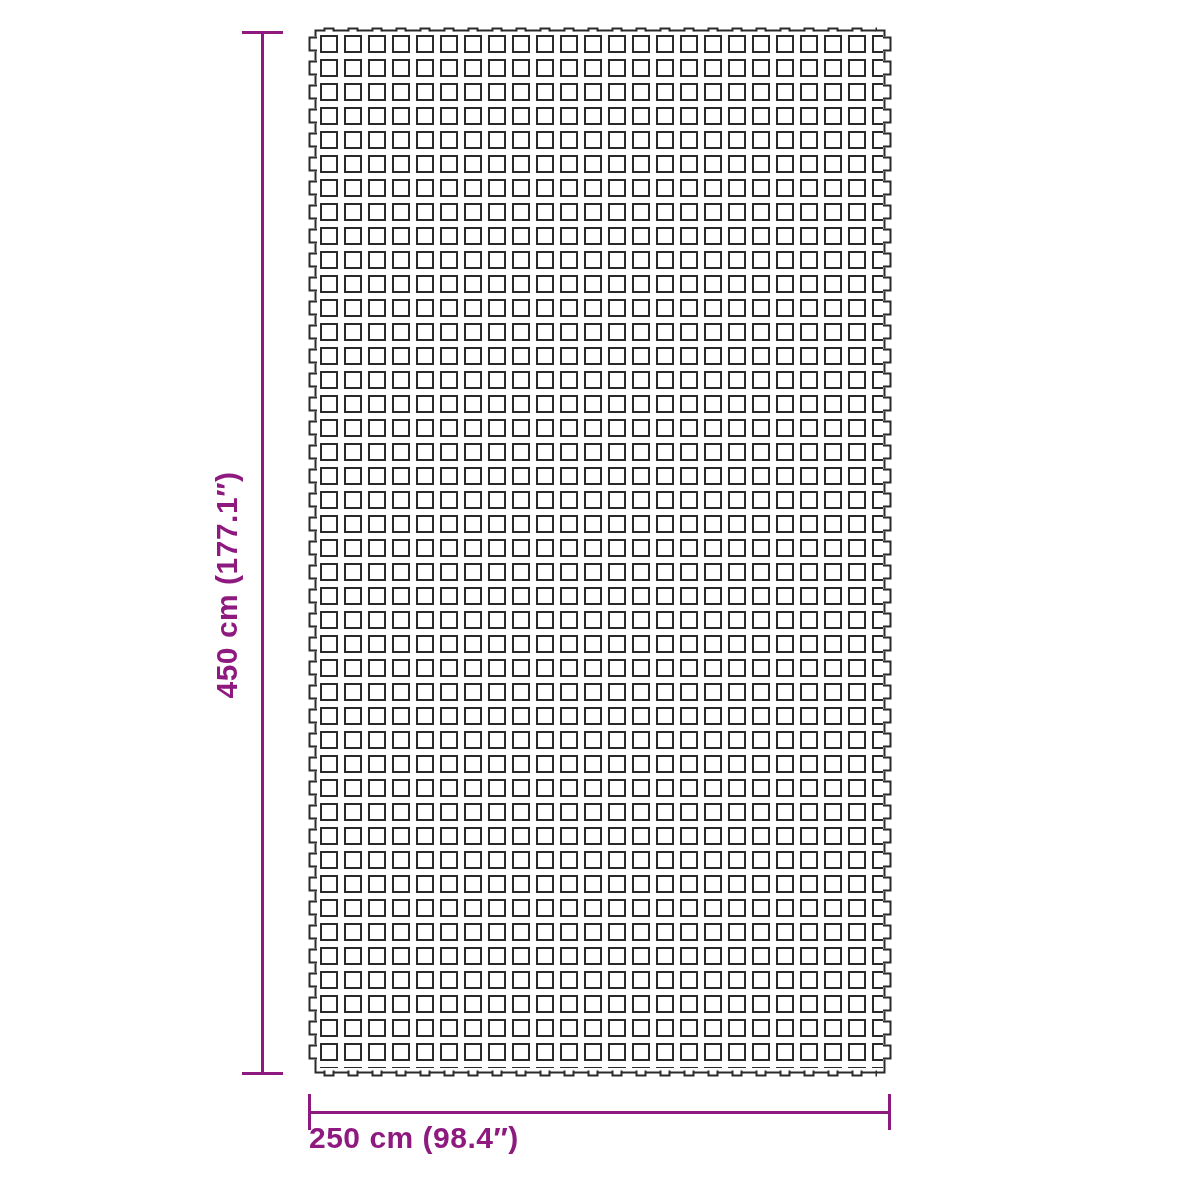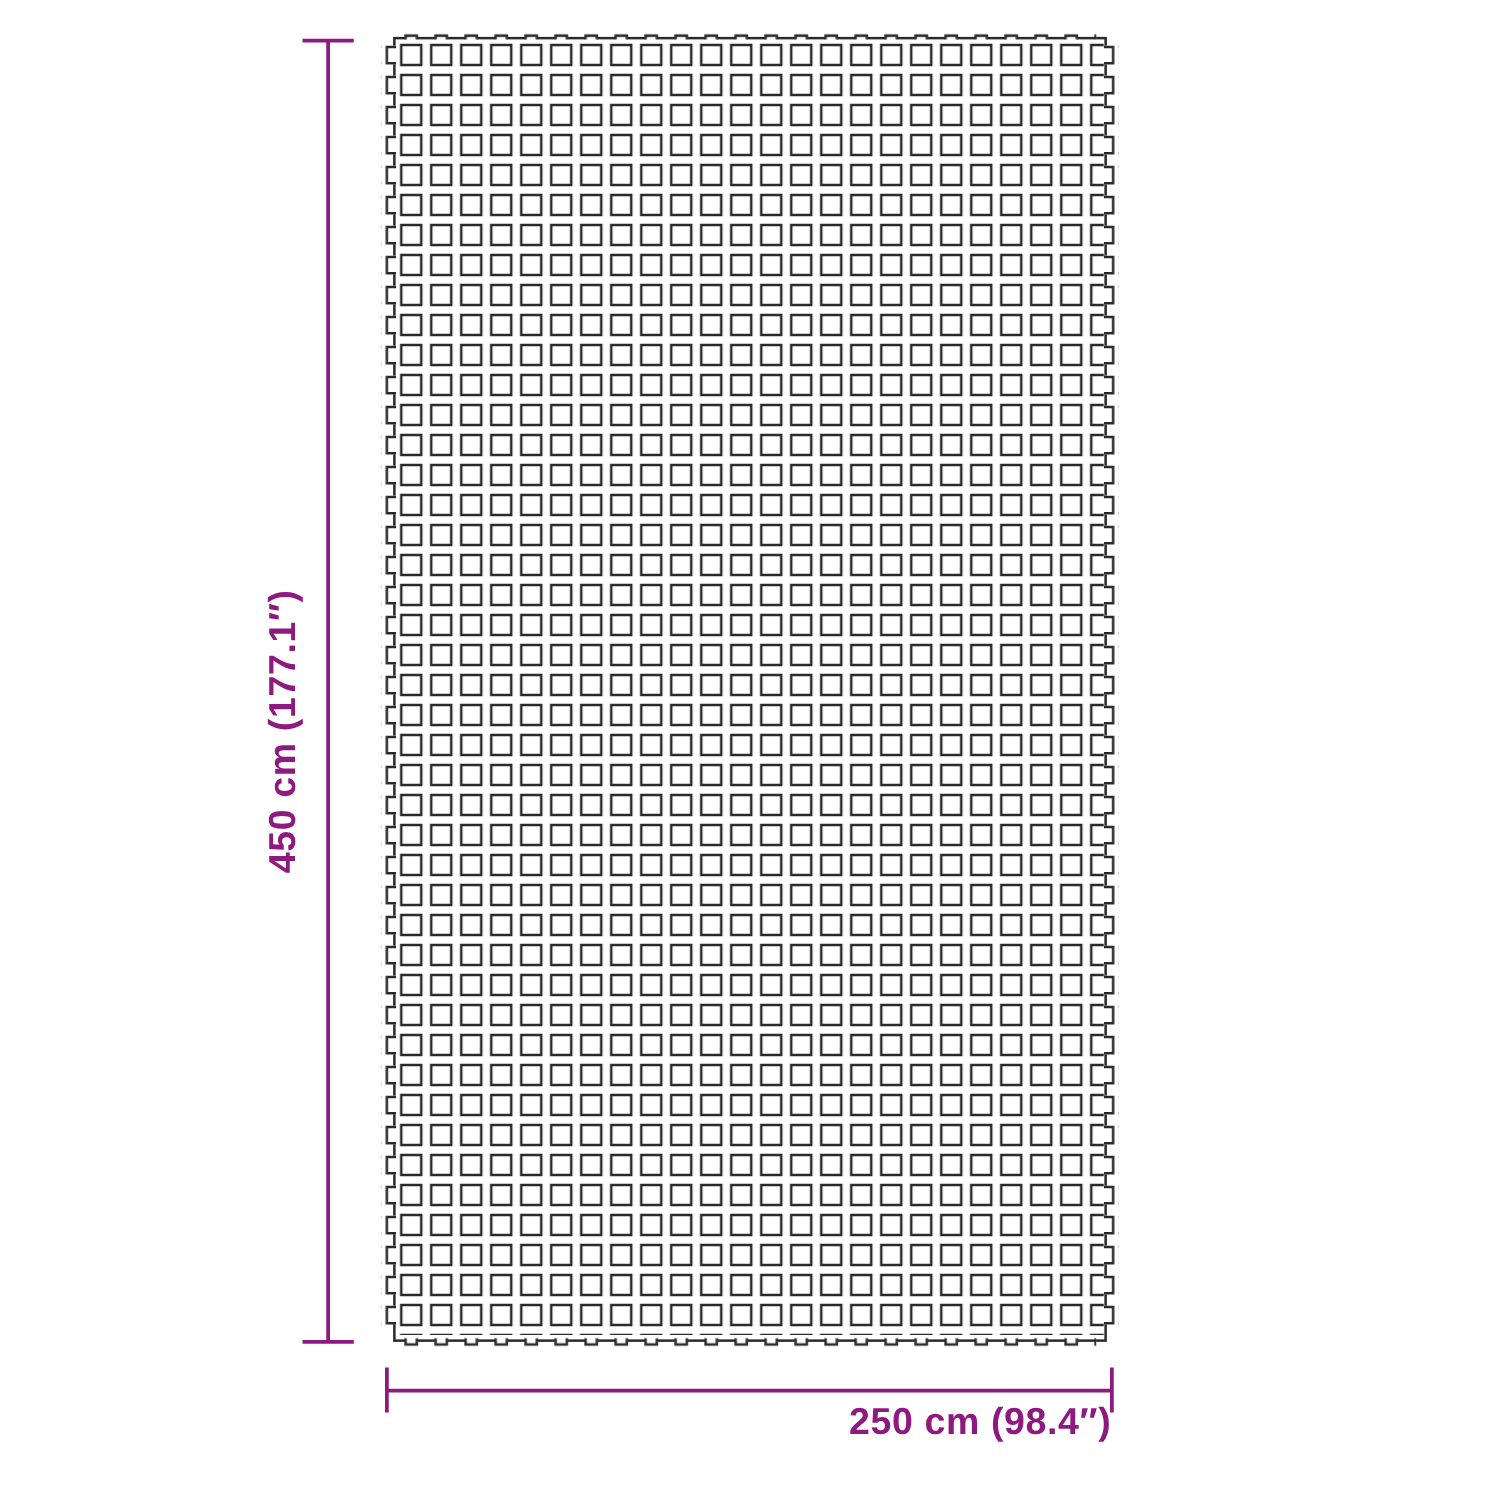--- a/index.html
+++ b/index.html
@@ -36,21 +36,21 @@
     color: #8E1A80;
     font-size: 30px;
     font-weight: 700;
     letter-spacing: 0.5px;
     white-space: nowrap;
   }
   .dim-label-h {
     left: 309px;
     top: 1121px;
     width: 580px;
-    text-align: right;
+    text-align: left;
   }
   .dim-label-v {
     left: 227px;
     top: 585px;
     transform: translate(-50%, -50%) rotate(-90deg);
     transform-origin: center center;
   }
 </style>
 </head>
 <body>

